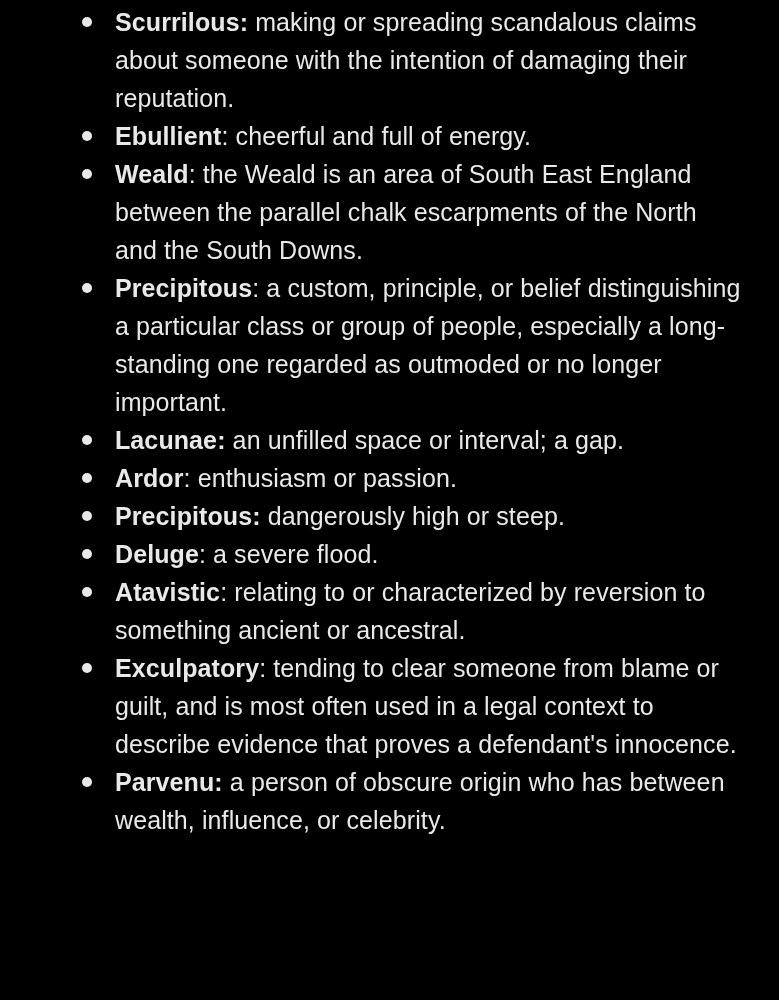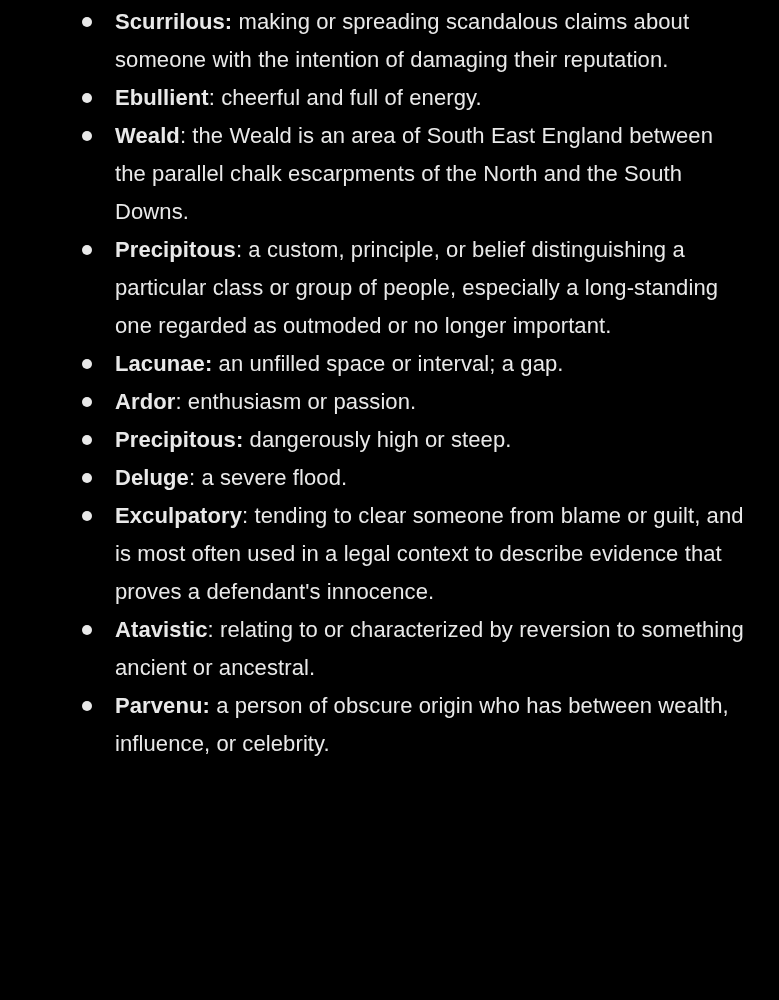--- a/index.html
+++ b/index.html
@@ -19,21 +19,21 @@
       list-style: none;
       margin: 0;
       padding: 0;
       position: absolute;
       top: 3px;
       left: 115px;
       width: 630px;
     }
     li.entry {
       position: relative;
-      font-size: 22px;
+      font-size: 25px;
       line-height: 38px;
       letter-spacing: 0.1px;
     }
     .bullet {
       position: absolute;
       left: -33px;
       top: 14px;
       width: 10px;
       height: 10px;
       border-radius: 50%;
@@ -67,21 +67,21 @@
   <li class="entry">
     <span class="bullet"></span><span class="term">Ardor</span><span class="colon-regular">:</span><span> enthusiasm or passion.</span>
   </li>
   <li class="entry">
     <span class="bullet"></span><span class="term">Precipitous</span><span class="colon-bold">:</span><span> dangerously high or steep.</span>
   </li>
   <li class="entry">
     <span class="bullet"></span><span class="term">Deluge</span><span class="colon-regular">:</span><span> a severe flood.</span>
   </li>
   <li class="entry">
-    <span class="bullet"></span><span class="term">Exculpatory</span><span class="colon-regular">:</span><span> tending to clear someone from blame or guilt, and is most often used in a legal context to describe evidence that proves a defendant's innocence.</span>
+    <span class="bullet"></span><span class="term">Atavistic</span><span class="colon-regular">:</span><span> relating to or characterized by reversion to something ancient or ancestral.</span>
   </li>
   <li class="entry">
-    <span class="bullet"></span><span class="term">Atavistic</span><span class="colon-regular">:</span><span> relating to or characterized by reversion to something ancient or ancestral.</span>
+    <span class="bullet"></span><span class="term">Exculpatory</span><span class="colon-regular">:</span><span> tending to clear someone from blame or guilt, and is most often used in a legal context to describe evidence that proves a defendant's innocence.</span>
   </li>
   <li class="entry">
     <span class="bullet"></span><span class="term">Parvenu</span><span class="colon-bold">:</span><span> a person of obscure origin who has between wealth, influence, or celebrity.</span>
   </li>
 </ul>
 
 </body></html>

